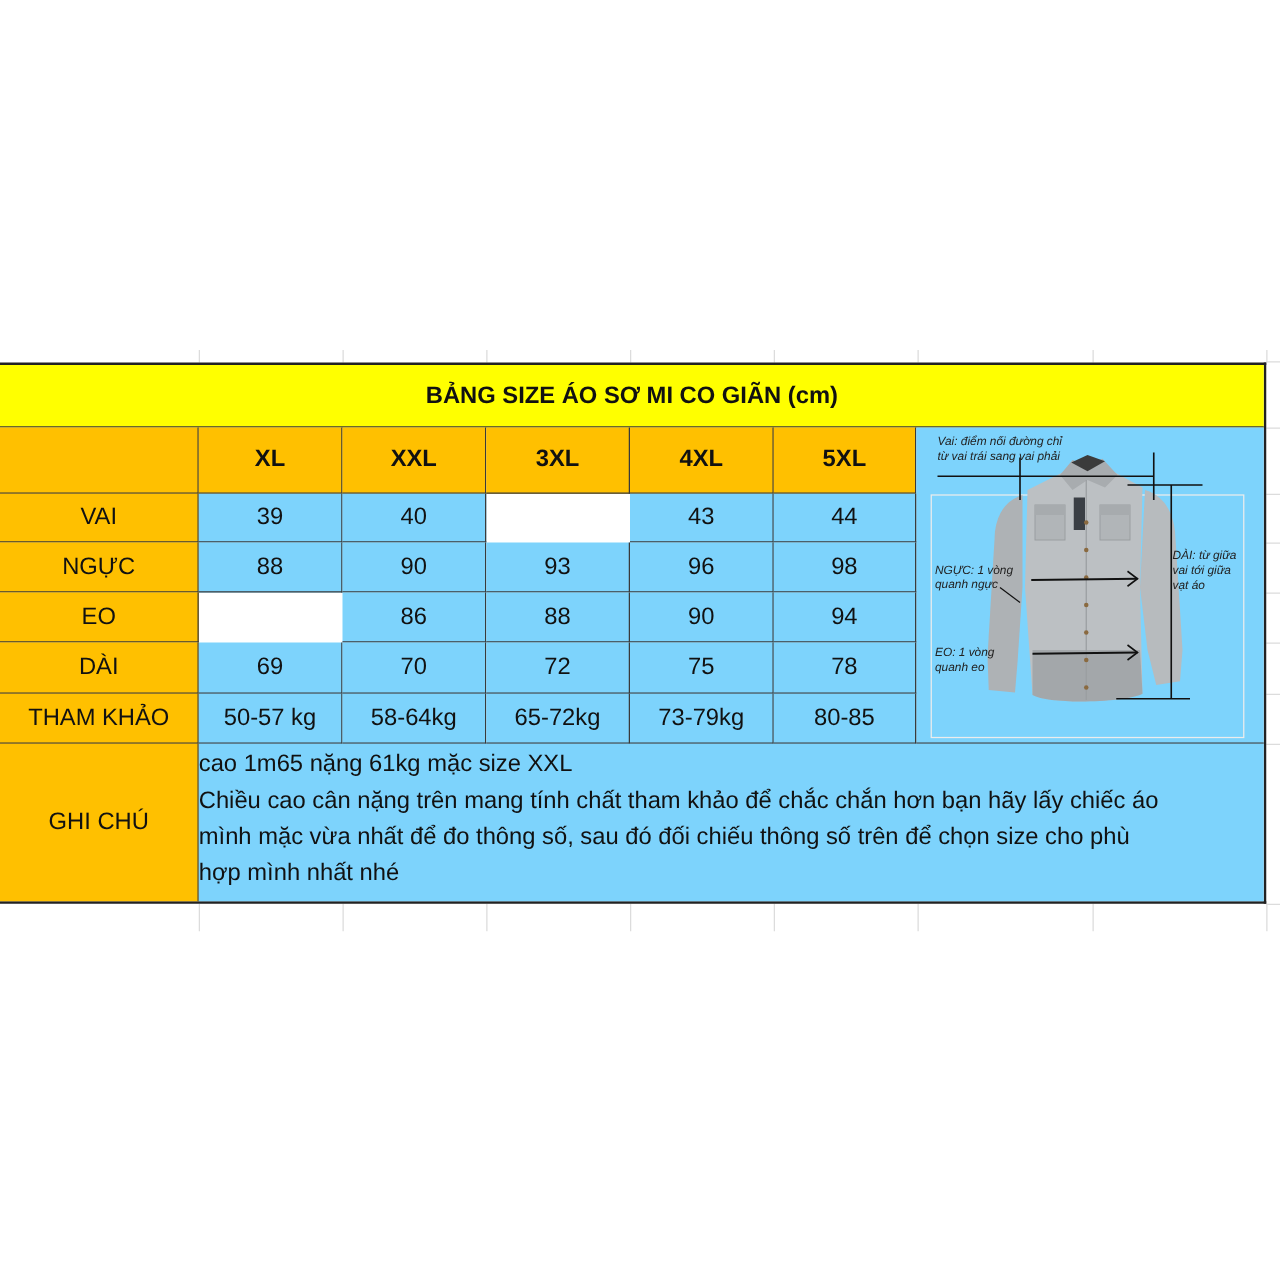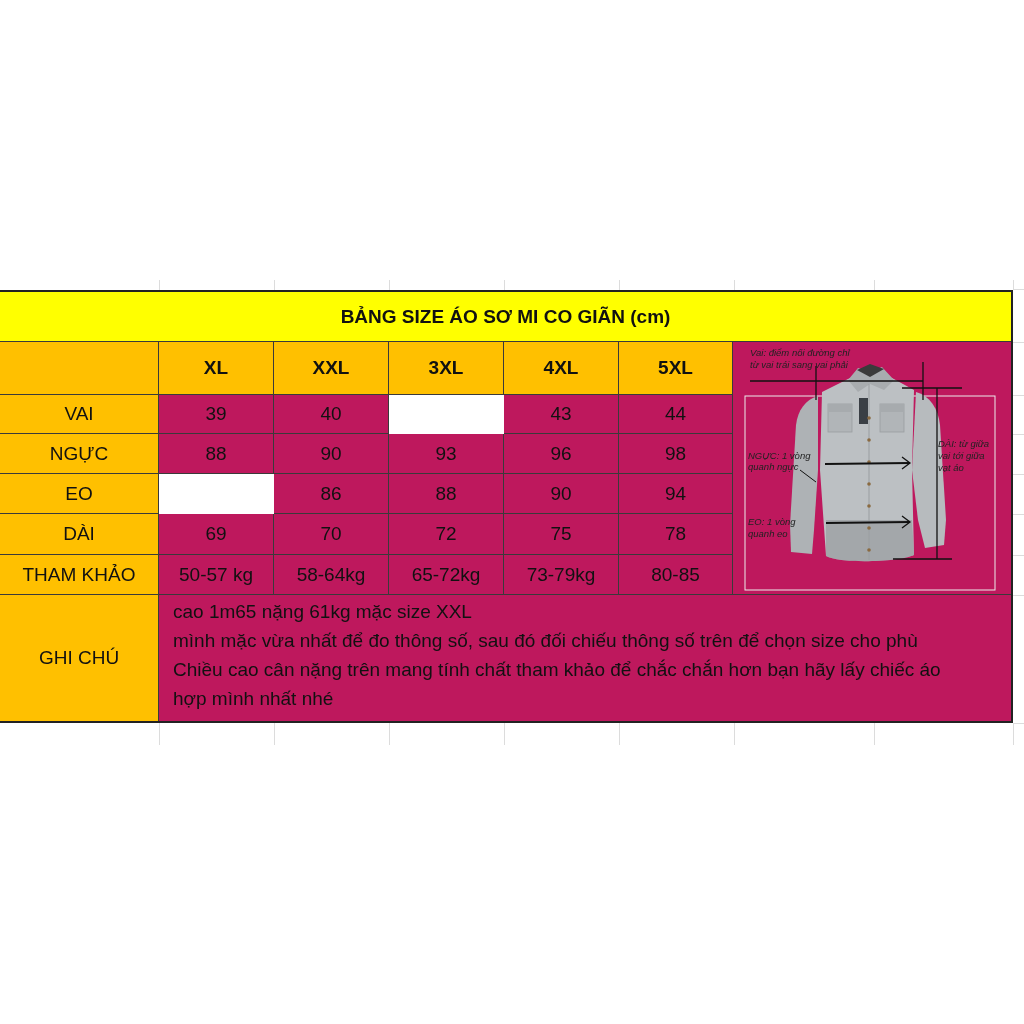--- a/index.html
+++ b/index.html
@@ -13,31 +13,31 @@
       box-sizing: border-box;
       border-top: 2px solid #222; border-right: 2px solid #222; border-bottom: 2px solid #222;
       display: grid;
       grid-template-columns: 159px 115px 115px 115px 115px 114px 278px;
       grid-template-rows: 50px 53px 39px 40px 40px 41px 40px 126px;
     }
     .cell {
       box-sizing: border-box;
       border-right: 1px solid #3a3a3a; border-bottom: 1px solid #3a3a3a;
       display: flex; align-items: center; justify-content: center;
-      font-size: 19px; background: #be185d; white-space: nowrap;
+      font-size: 19px; background: #7dd3fc; white-space: nowrap;
     }
     .title { background: #FFFF00; font-weight: bold; border-right: none; }
     .lbl { background: #FFC000; font-weight: normal; }
     .hdr { background: #FFC000; font-weight: bold; }
     .val { font-weight: normal; }
     .img { border-right: none; padding: 0; overflow: hidden; align-items: stretch; justify-content: stretch; }
     .img svg { display: block; }
     .notes {
       display: block; border-right: none; border-bottom: none;
-      padding: 2px 0 0 14px; font-size: 19px; line-height: 29px; text-align: left;
+      padding: 2px 0 0 0; font-size: 19px; line-height: 29px; text-align: left;
     }
     .lastrow { border-bottom: none; }
     .dtxt { font-family: "Liberation Sans", "DejaVu Sans", sans-serif; font-style: italic; font-size: 9.5px; fill: #222; }
   </style>
 </head>
 <body>
 
 <div>
   <div class="gl v" style="left:159px;top:280px;height:10px"></div>
   <div class="gl v" style="left:274px;top:280px;height:10px"></div>
@@ -162,17 +162,17 @@
   <div class="cell lbl" style="grid-column:1;grid-row:7">THAM KHẢO</div>
   <div class="cell val" style="grid-column:2;grid-row:7">50-57 kg</div>
   <div class="cell val" style="grid-column:3;grid-row:7">58-64kg</div>
   <div class="cell val" style="grid-column:4;grid-row:7">65-72kg</div>
   <div class="cell val" style="grid-column:5;grid-row:7">73-79kg</div>
   <div class="cell val" style="grid-column:6;grid-row:7">80-85</div>
 
   <div class="cell lbl lastrow" style="grid-column:1;grid-row:8">GHI CHÚ</div>
   <div class="cell notes" style="grid-column:2/8;grid-row:8">
     <div>cao 1m65 nặng 61kg mặc size XXL</div>
+    <div>Chiều cao cân nặng trên mang tính chất tham khảo để chắc chắn hơn bạn hãy lấy chiếc áo</div>
     <div>mình mặc vừa nhất để đo thông số, sau đó đối chiếu thông số trên để chọn size cho phù</div>
-    <div>Chiều cao cân nặng trên mang tính chất tham khảo để chắc chắn hơn bạn hãy lấy chiếc áo</div>
     <div>hợp mình nhất nhé</div>
   </div>
 </div>
 
 </body></html>

